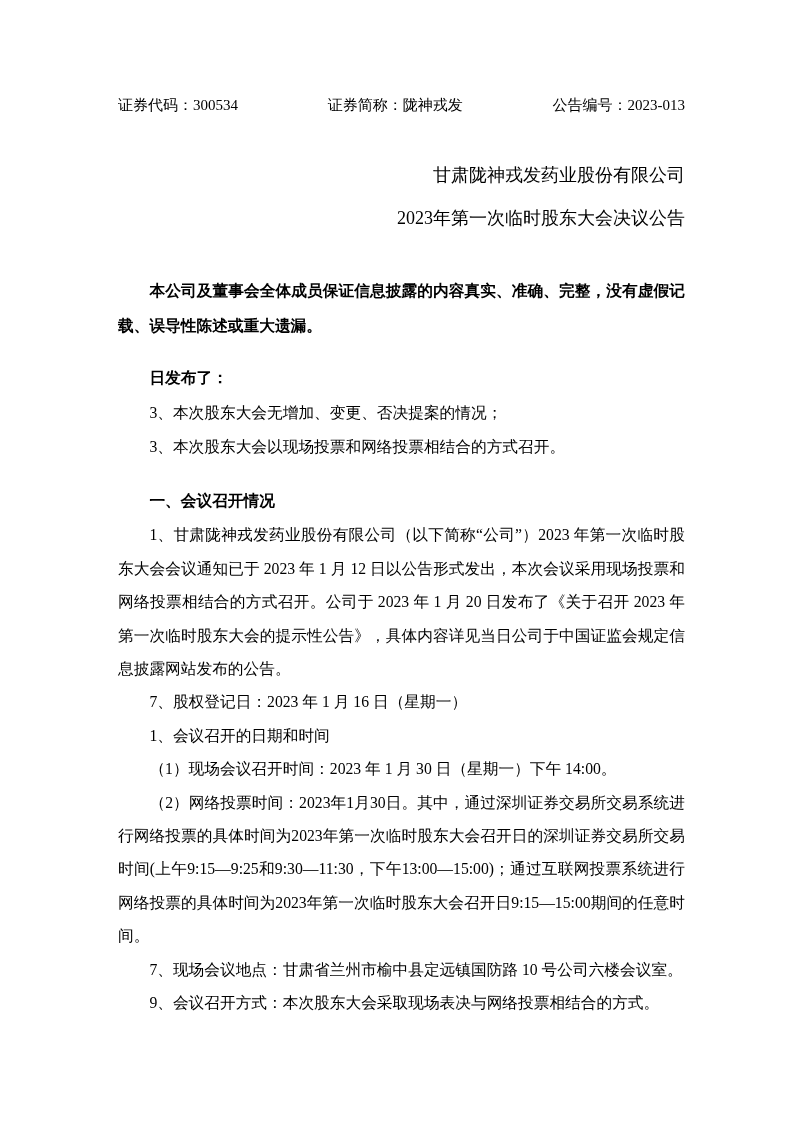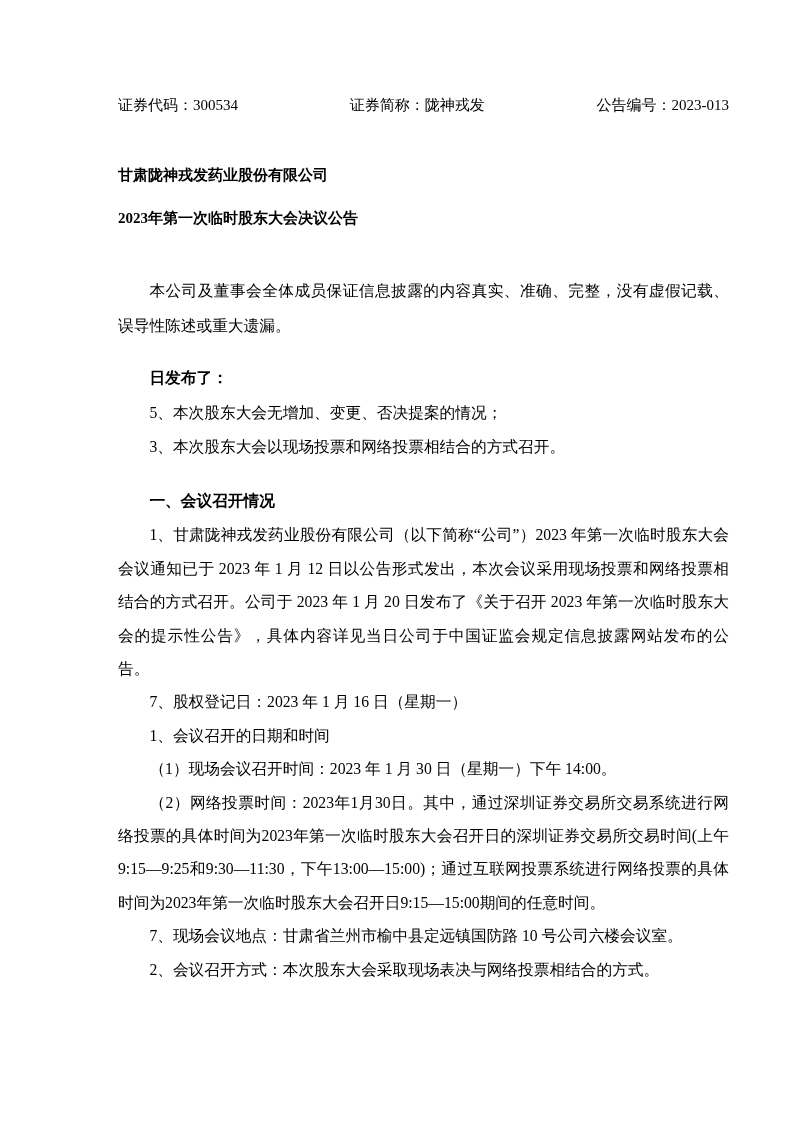--- a/index.html
+++ b/index.html
@@ -7,44 +7,44 @@
     padding: 0;
     background: #ffffff;
   }
   .page {
     position: relative;
     width: 793px;
     height: 1122px;
     margin: 0 auto;
     background: #ffffff;
     box-sizing: border-box;
-    padding: 94px 64px 0 118px;
+    padding: 94px 108px 0 118px;
     font-family: "Liberation Serif", "DejaVu Serif", serif;
     color: #000000;
     font-size: 15.7px;
     overflow: hidden;
   }
   .header-row {
     display: flex;
     justify-content: space-between;
     align-items: baseline;
     font-size: 15px;
     line-height: 22px;
     white-space: nowrap;
   }
   .title-block {
     margin: 38px 0 0 0;
-    text-align: left;
-    font-weight: bold;
-    font-size: 15px;
+    text-align: right;
+    font-weight: normal;
+    font-size: 18px;
     line-height: 43px;
   }
   .declaration {
     margin: 33px 0 0 0;
-    font-weight: normal;
+    font-weight: bold;
     text-indent: 2em;
     text-align: justify;
     line-height: 35px;
   }
   .special-heading {
     margin: 18px 0 0 0;
     font-weight: bold;
     text-indent: 2em;
     line-height: 34.6px;
   }
@@ -79,25 +79,25 @@
   </div>
 
   <div class="title-block">
     <div>甘肃陇神戎发药业股份有限公司</div>
     <div>2023年第一次临时股东大会决议公告</div>
   </div>
 
   <p class="declaration">本公司及董事会全体成员保证信息披露的内容真实、准确、完整，没有虚假记载、误导性陈述或重大遗漏。</p>
 
   <p class="special-heading">日发布了：</p>
-  <p class="notice-item">5、本次股东大会无增加、变更、否决提案的情况；</p>
+  <p class="notice-item">3、本次股东大会无增加、变更、否决提案的情况；</p>
   <p class="notice-item">3、本次股东大会以现场投票和网络投票相结合的方式召开。</p>
 
   <p class="section-heading">一、会议召开情况</p>
   <p class="body-para">1、甘肃陇神戎发药业股份有限公司（以下简称“公司”）2023 年第一次临时股东大会会议通知已于 2023 年 1 月 12 日以公告形式发出，本次会议采用现场投票和网络投票相结合的方式召开。公司于 2023 年 1 月 20 日发布了《关于召开 2023 年第一次临时股东大会的提示性公告》，具体内容详见当日公司于中国证监会规定信息披露网站发布的公告。</p>
   <p class="body-para">7、股权登记日：2023 年 1 月 16 日（星期一）</p>
   <p class="body-para">1、会议召开的日期和时间</p>
   <p class="body-para">（1）现场会议召开时间：2023 年 1 月 30 日（星期一）下午 14:00。</p>
   <p class="body-para">（2）网络投票时间：2023年1月30日。其中，通过深圳证券交易所交易系统进行网络投票的具体时间为2023年第一次临时股东大会召开日的深圳证券交易所交易时间(上午9:15—9:25和9:30—11:30，下午13:00—15:00)；通过互联网投票系统进行网络投票的具体时间为2023年第一次临时股东大会召开日9:15—15:00期间的任意时间。</p>
   <p class="body-para">7、现场会议地点：甘肃省兰州市榆中县定远镇国防路 10 号公司六楼会议室。</p>
-  <p class="body-para">2、会议召开方式：本次股东大会采取现场表决与网络投票相结合的方式。</p>
+  <p class="body-para">9、会议召开方式：本次股东大会采取现场表决与网络投票相结合的方式。</p>
 
 </div>
 
 </body></html>

